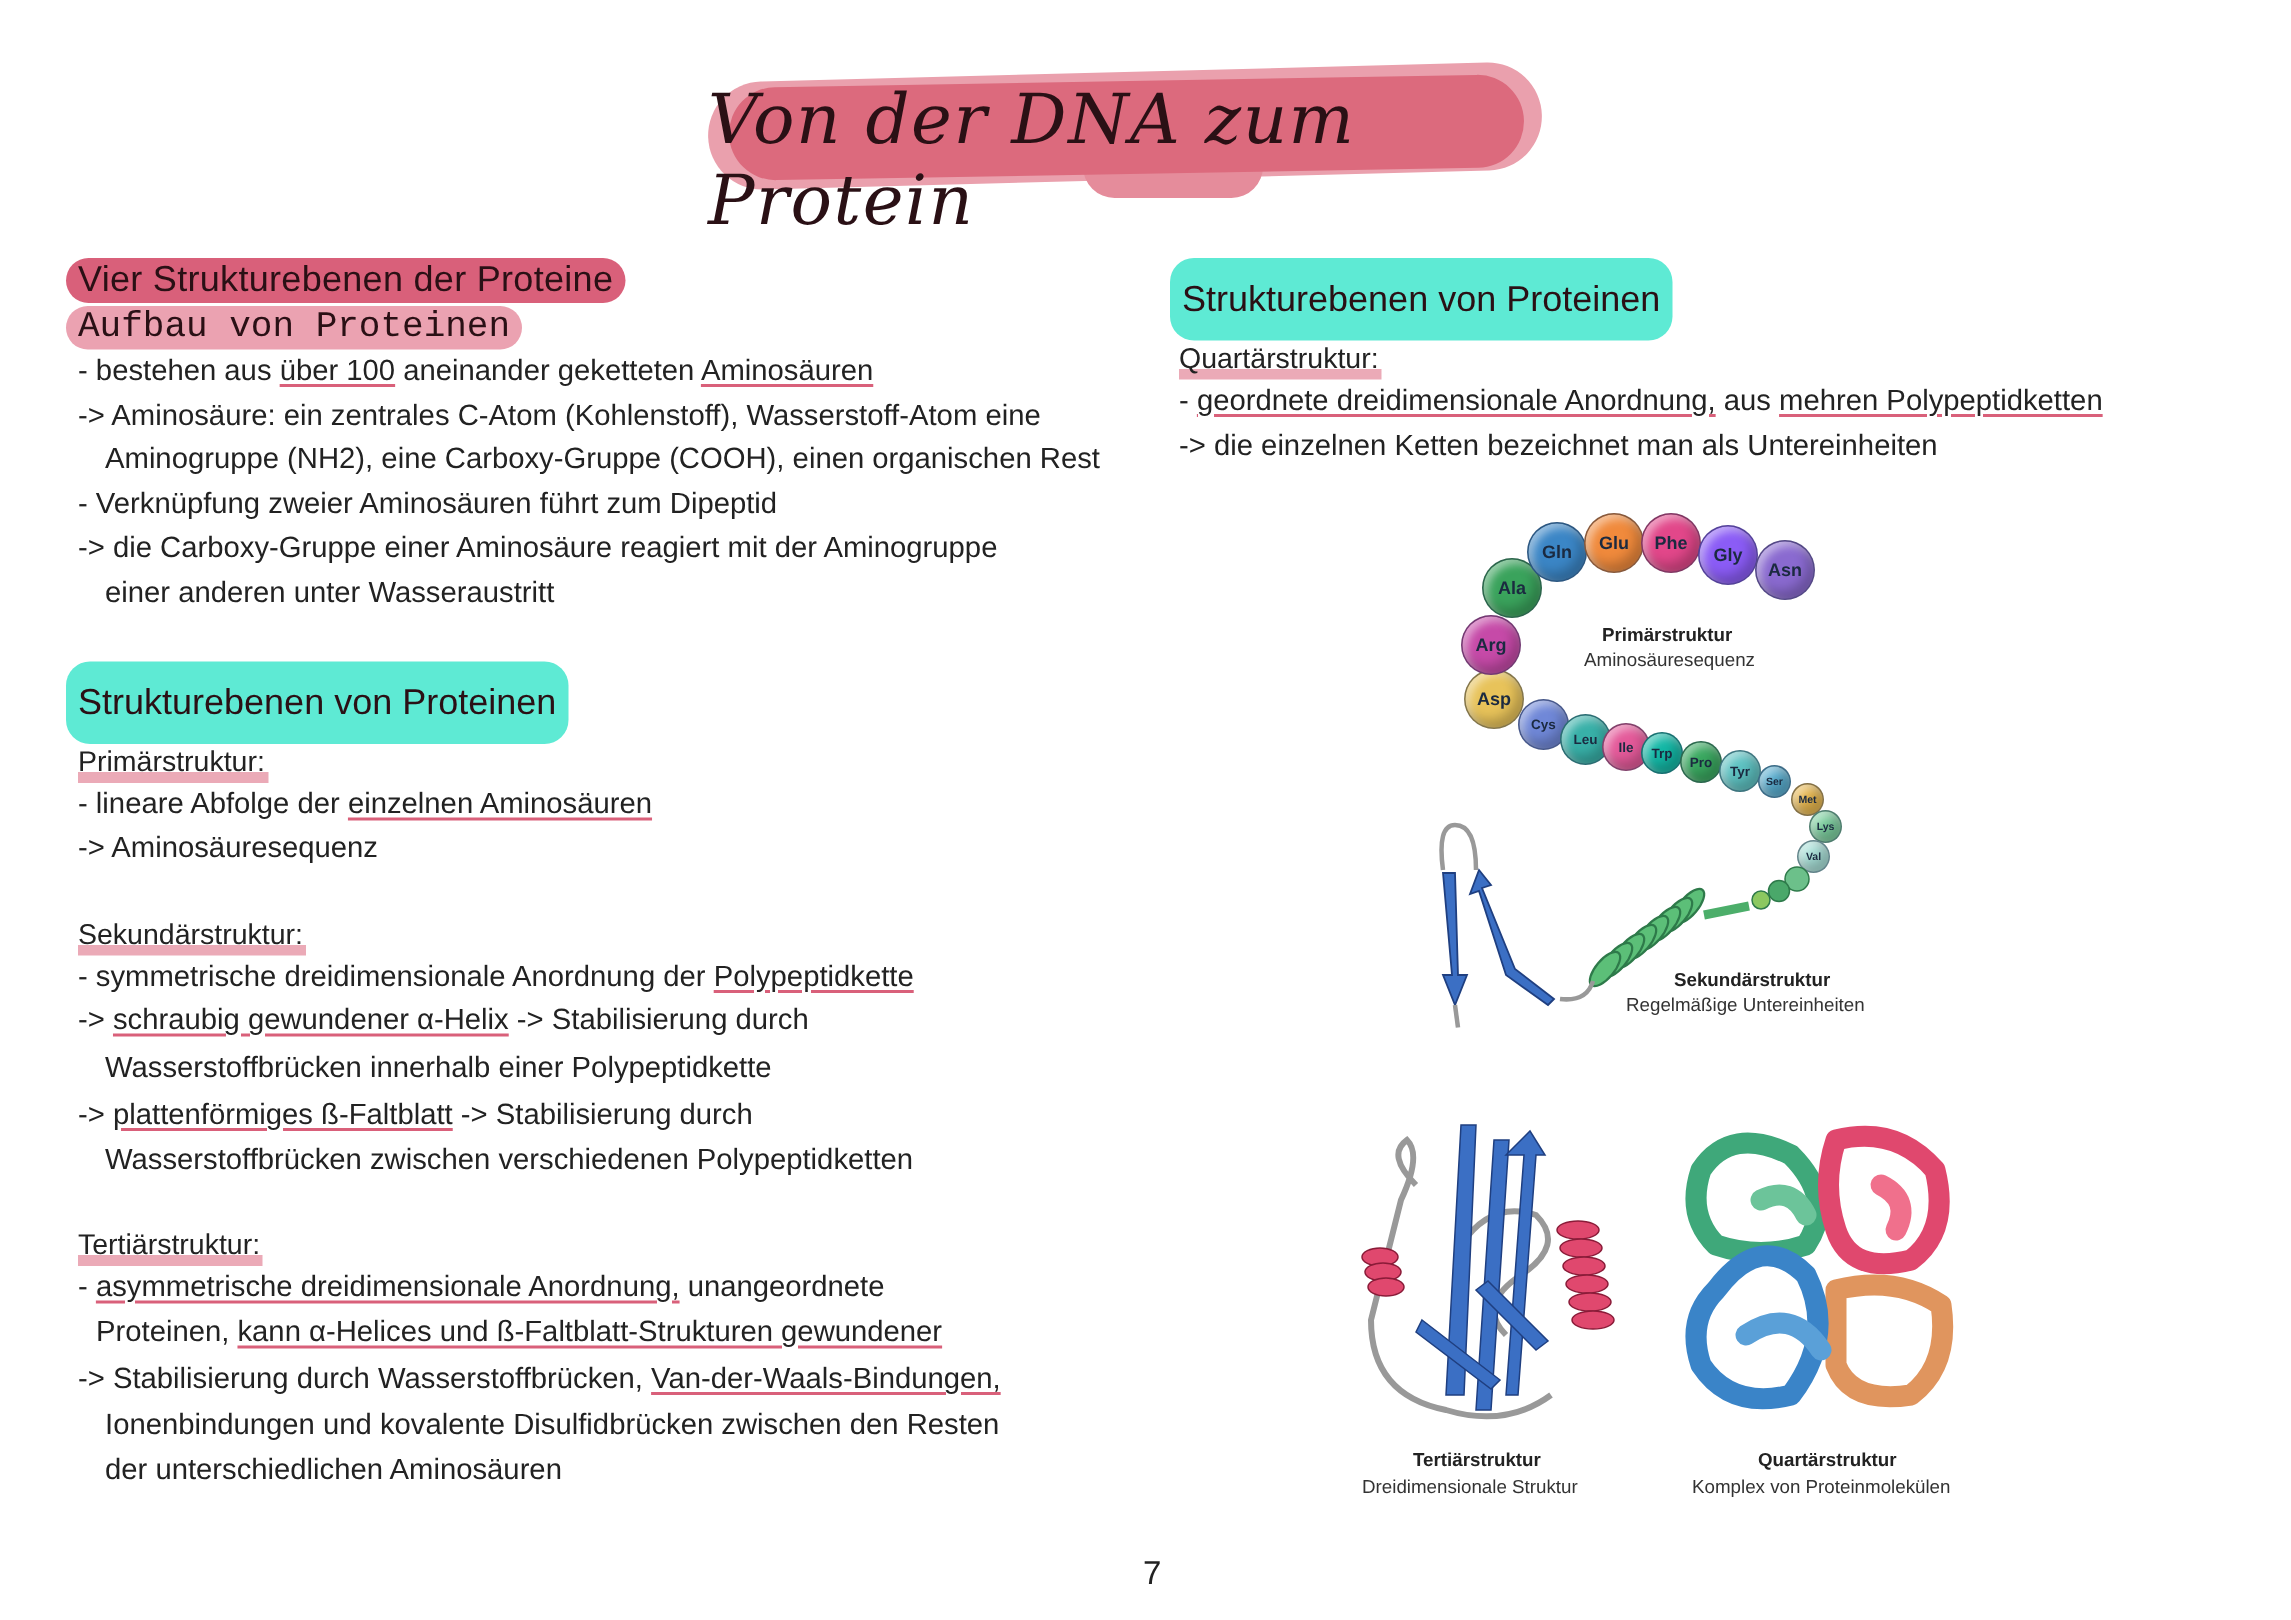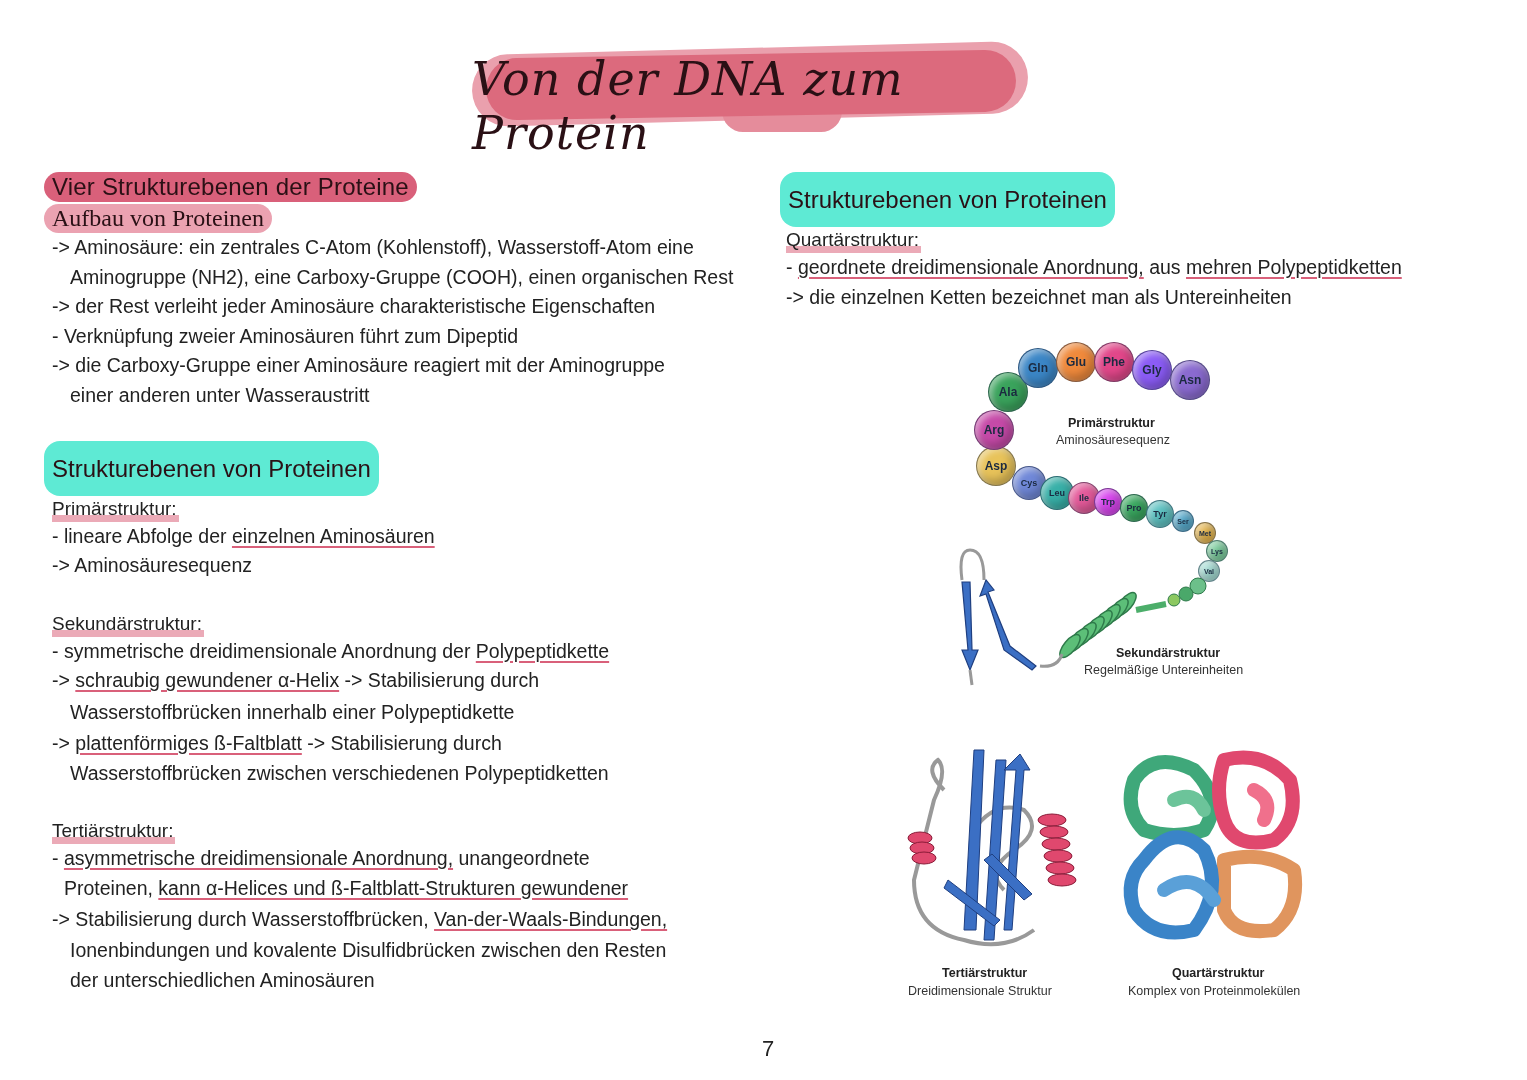--- a/index.html
+++ b/index.html
@@ -15,21 +15,21 @@
       font-family: "DejaVu Serif", serif; font-style: italic; font-size: 46px; font-weight: 300;
       color: #2a1015; letter-spacing: 1px; }
 
     .col { position: absolute; }
     .col-left { left: 44px; top: 172px; width: 700px; }
     .col-right { left: 780px; top: 172px; width: 700px; }
 
     .h-main { display: inline-block; background: #d9607a; border-radius: 16px; padding: 0 8px 0 8px;
       font-size: 24px; line-height: 30px; color: #2a1015; font-family: "Liberation Sans", sans-serif; letter-spacing: 0.2px; }
     .h-sub { display: inline-block; background: #eba2b1; border-radius: 16px; padding: 0 8px;
-      font-size: 24px; line-height: 29px; color: #2a1015; font-family: Liberation Serif, serif; margin-top: 2px; }
+      font-size: 24px; line-height: 29px; color: #2a1015; font-family: Liberation Mono, monospace; margin-top: 2px; }
     .h-light { display: inline-block; background: #5eead4; border-radius: 16px; padding: 13px 8px;
       font-size: 24px; line-height: 29px; color: #2a1015; font-family: "Liberation Sans", sans-serif; }
 
     .sub-label { display: inline-block; font-size: 19px; line-height: 26px; font-family: "Liberation Sans", sans-serif;
       color: #222; margin-left: 8px; background: linear-gradient(to top, #ebaab7 0 7px, transparent 7px); padding-right: 2px; }
 
     .line { font-size: 19.5px; line-height: 29.6px; font-family: "Liberation Sans", sans-serif; color: #222;
       white-space: nowrap; padding-left: 8px; }
     .line.indent { padding-left: 26px; }
     .u { text-decoration: underline; text-decoration-color: #d9607a; text-underline-offset: 3px; text-decoration-thickness: 1.5px; }
@@ -55,23 +55,25 @@
   <div class="title-blob b1"></div>
   <div class="title-blob b3"></div>
   <div class="title-blob b2"></div>
   <div class="title-text">Von der DNA zum Protein</div>
 </div>
 
 <div class="col col-left">
   <div><span class="h-main">Vier Strukturebenen der Proteine</span></div>
   <div><span class="h-sub">Aufbau von Proteinen</span></div>
 
+  <div class="line">
+    <span>- bestehen aus </span><span class="u">über 100</span><span> aneinander geketteten </span><span class="u">Aminosäuren</span>
+  </div>
   <div class="line">-&gt; Aminosäure: ein zentrales C-Atom (Kohlenstoff), Wasserstoff-Atom eine</div>
   <div class="line indent">Aminogruppe (NH2), eine Carboxy-Gruppe (COOH), einen organischen Rest</div>
-  <div class="line">-&gt; der Rest verleiht jeder Aminosäure charakteristische Eigenschaften</div>
   <div class="line">- Verknüpfung zweier Aminosäuren führt zum Dipeptid</div>
   <div class="line">-&gt; die Carboxy-Gruppe einer Aminosäure reagiert mit der Aminogruppe</div>
   <div class="line indent">einer anderen unter Wasseraustritt</div>
 
   <div class="gap-m"></div>
   <div><span class="h-light">Strukturebenen von Proteinen</span></div>
 
   <div><span class="sub-label">Primärstruktur:</span></div>
   <div class="line">
     <span>- lineare Abfolge der </span><span class="u">einzelnen Aminosäuren</span>
@@ -122,21 +124,21 @@
   <div class="bead" style="left:94px; top:80px; background:#c64aa8;">Arg</div>
   <div class="bead" style="left:108px; top:42px; background:#3aa35c;">Ala</div>
   <div class="bead" style="left:138px; top:18px; background:#3b86c6;">Gln</div>
   <div class="bead" style="left:176px; top:12px; background:#f08a3c;">Glu</div>
   <div class="bead" style="left:214px; top:12px; background:#e2478a;">Phe</div>
   <div class="bead" style="left:252px; top:20px; background:#8b5cf6;">Gly</div>
   <div class="bead" style="left:290px; top:30px; background:#8a6ad0;">Asn</div>
   <div class="bead sm" style="left:132px; top:136px; width:34px; height:34px; background:#7088d8;">Cys</div>
   <div class="bead sm" style="left:160px; top:146px; width:34px; height:34px; background:#38b0a8;">Leu</div>
   <div class="bead sm" style="left:188px; top:152px; width:32px; height:32px; background:#e45a9a;">Ile</div>
-  <div class="bead sm" style="left:214px; top:158px; background:#d946ef;">Trp</div>
+  <div class="bead sm" style="left:214px; top:158px; background:#14b8a6;">Trp</div>
   <div class="bead sm" style="left:240px; top:164px; background:#3aa860;">Pro</div>
   <div class="bead sm" style="left:266px; top:170px; background:#5ec2c2;">Tyr</div>
   <div class="bead xs" style="left:292px; top:180px; background:#5aaed0;">Ser</div>
   <div class="bead xs" style="left:314px; top:192px; background:#e8b850;">Met</div>
   <div class="bead xs" style="left:326px; top:210px; background:#7ed0a0;">Lys</div>
   <div class="bead xs" style="left:318px; top:230px; background:#a8e0d8;">Val</div>
 
   <div class="cap-b" style="left:188px; top:86px;">Primärstruktur</div>
   <div class="cap-n" style="left:176px; top:103px;">Aminosäuresequenz</div>
 

